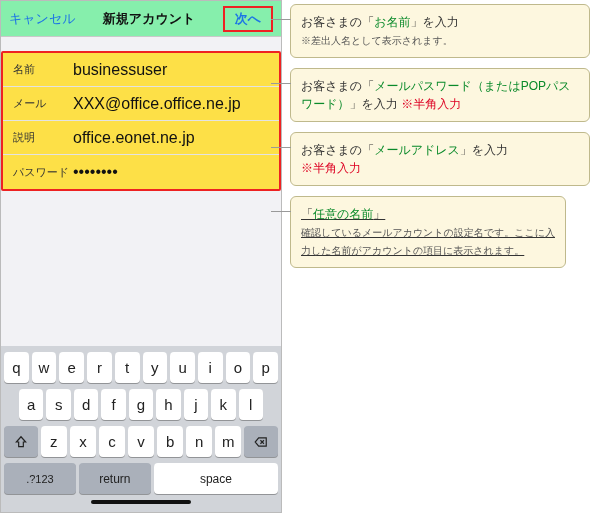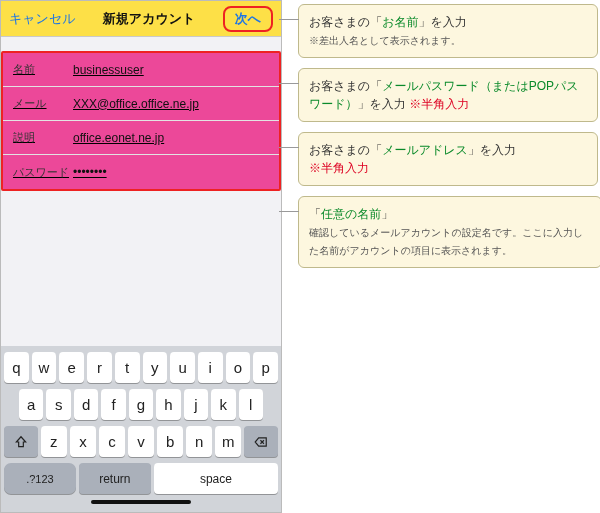--- a/index.html
+++ b/index.html
@@ -1,44 +1,44 @@
 <!DOCTYPE html>
 <html><head>
 <meta charset="utf-8">
 <style>
   * { box-sizing: border-box; margin: 0; padding: 0; font-family: -apple-system, "Hiragino Sans", sans-serif; }
   body { width: 600px; height: 513px; background: #fff; position: relative; overflow: hidden; }
   .phone { position: absolute; left: 0; top: 0; width: 282px; height: 513px; background: #f2f2f5; border: 1px solid #bbb; }
-  .navbar { height: 36px; background: #fde047; border-bottom: 1px solid #c9c9c9; display: flex; align-items: center; justify-content: space-between; padding: 0 8px; }
+  .navbar { height: 36px; background: #86efac; border-bottom: 1px solid #c9c9c9; display: flex; align-items: center; justify-content: space-between; padding: 0 8px; }
   .nav-cancel { color: #1d75e5; font-size: 13px; }
   .nav-title { font-size: 13px; font-weight: 600; color: #111; }
-  .nav-next { color: #1d75e5; font-size: 13px; font-weight: 600; border: 2px solid #e22; border-radius: 8px; padding: 2px 10px; }
-  .form { margin-top: 14px; background: #ec4899; border: 2px solid #e22; border-radius: 2px; text-decoration: underline; }
+  .nav-next { color: #1d75e5; font-size: 13px; font-weight: 600; border: 2px solid #e22; border-radius: 0; padding: 2px 10px; }
+  .form { margin-top: 14px; background: #fde047; border: 2px solid #e22; border-radius: 2px; }
   .row { display: flex; align-items: center; height: 34px; border-bottom: 1px solid #e3e3e3; padding: 0 10px; }
   .row:last-child { border-bottom: none; }
   .row-lbl { width: 60px; font-size: 11px; color: #333; }
-  .row-val { font-size: 12px; color: #111; flex: 1; }
+  .row-val { font-size: 16px; color: #111; flex: 1; }
   .keyboard { position: absolute; bottom: 0; left: 0; right: 0; background: #d1d4d9; padding: 6px 3px 2px; }
   .krow { display: flex; justify-content: center; gap: 3px; margin-bottom: 6px; }
   .key { background: #fff; border-radius: 4px; height: 31px; flex: 1; display: flex; align-items: center; justify-content: center; font-size: 15px; color: #222; box-shadow: 0 1px 0 rgba(0,0,0,.3); }
   .key.fn { background: #aab0ba; color: #222; }
   .key.space { flex: 3.8; font-size: 12px; }
   .key.ret { flex: 2.2; font-size: 12px; }
-  .key.num { flex: 2.2; font-size: 11px; border-radius: 7px; }
+  .key.num { flex: 2.2; font-size: 11px; }
   .key.shift { flex: 1.3; }
   .key.del { flex: 1.3; }
   .krow.r2 { padding: 0 15px; }
   .homebar { height: 4px; width: 100px; background: #111; border-radius: 3px; margin: 6px auto 6px; }
-  .callouts { position: absolute; left: 298px; top: 4px; width: 300px; }
+  .callouts { position: absolute; left: 290px; top: 4px; width: 300px; }
   .bubble { background: #fdf7df; border: 1px solid #bfb98c; border-radius: 6px; padding: 8px 10px; margin-bottom: 10px; font-size: 12px; line-height: 1.5; color: #333; position: relative; }
   .bubble::before { content: ""; position: absolute; left: -20px; top: 14px; width: 20px; height: 1px; background: #999; }
   .g { color: #0a8a2a; }
   .r { color: #d02; }
   .note { font-size: 10px; color: #555; }
-  .bubble.b4 { width: 304px; }
+  .bubble.b4 { width: 276px; text-decoration: underline; }
   svg { display: block; }
 </style>
 </head>
 <body>
 
 <div class="phone">
   <div class="navbar">
     <span class="nav-cancel">キャンセル</span>
     <span class="nav-title">新規アカウント</span>
     <span class="nav-next">次へ</span>

